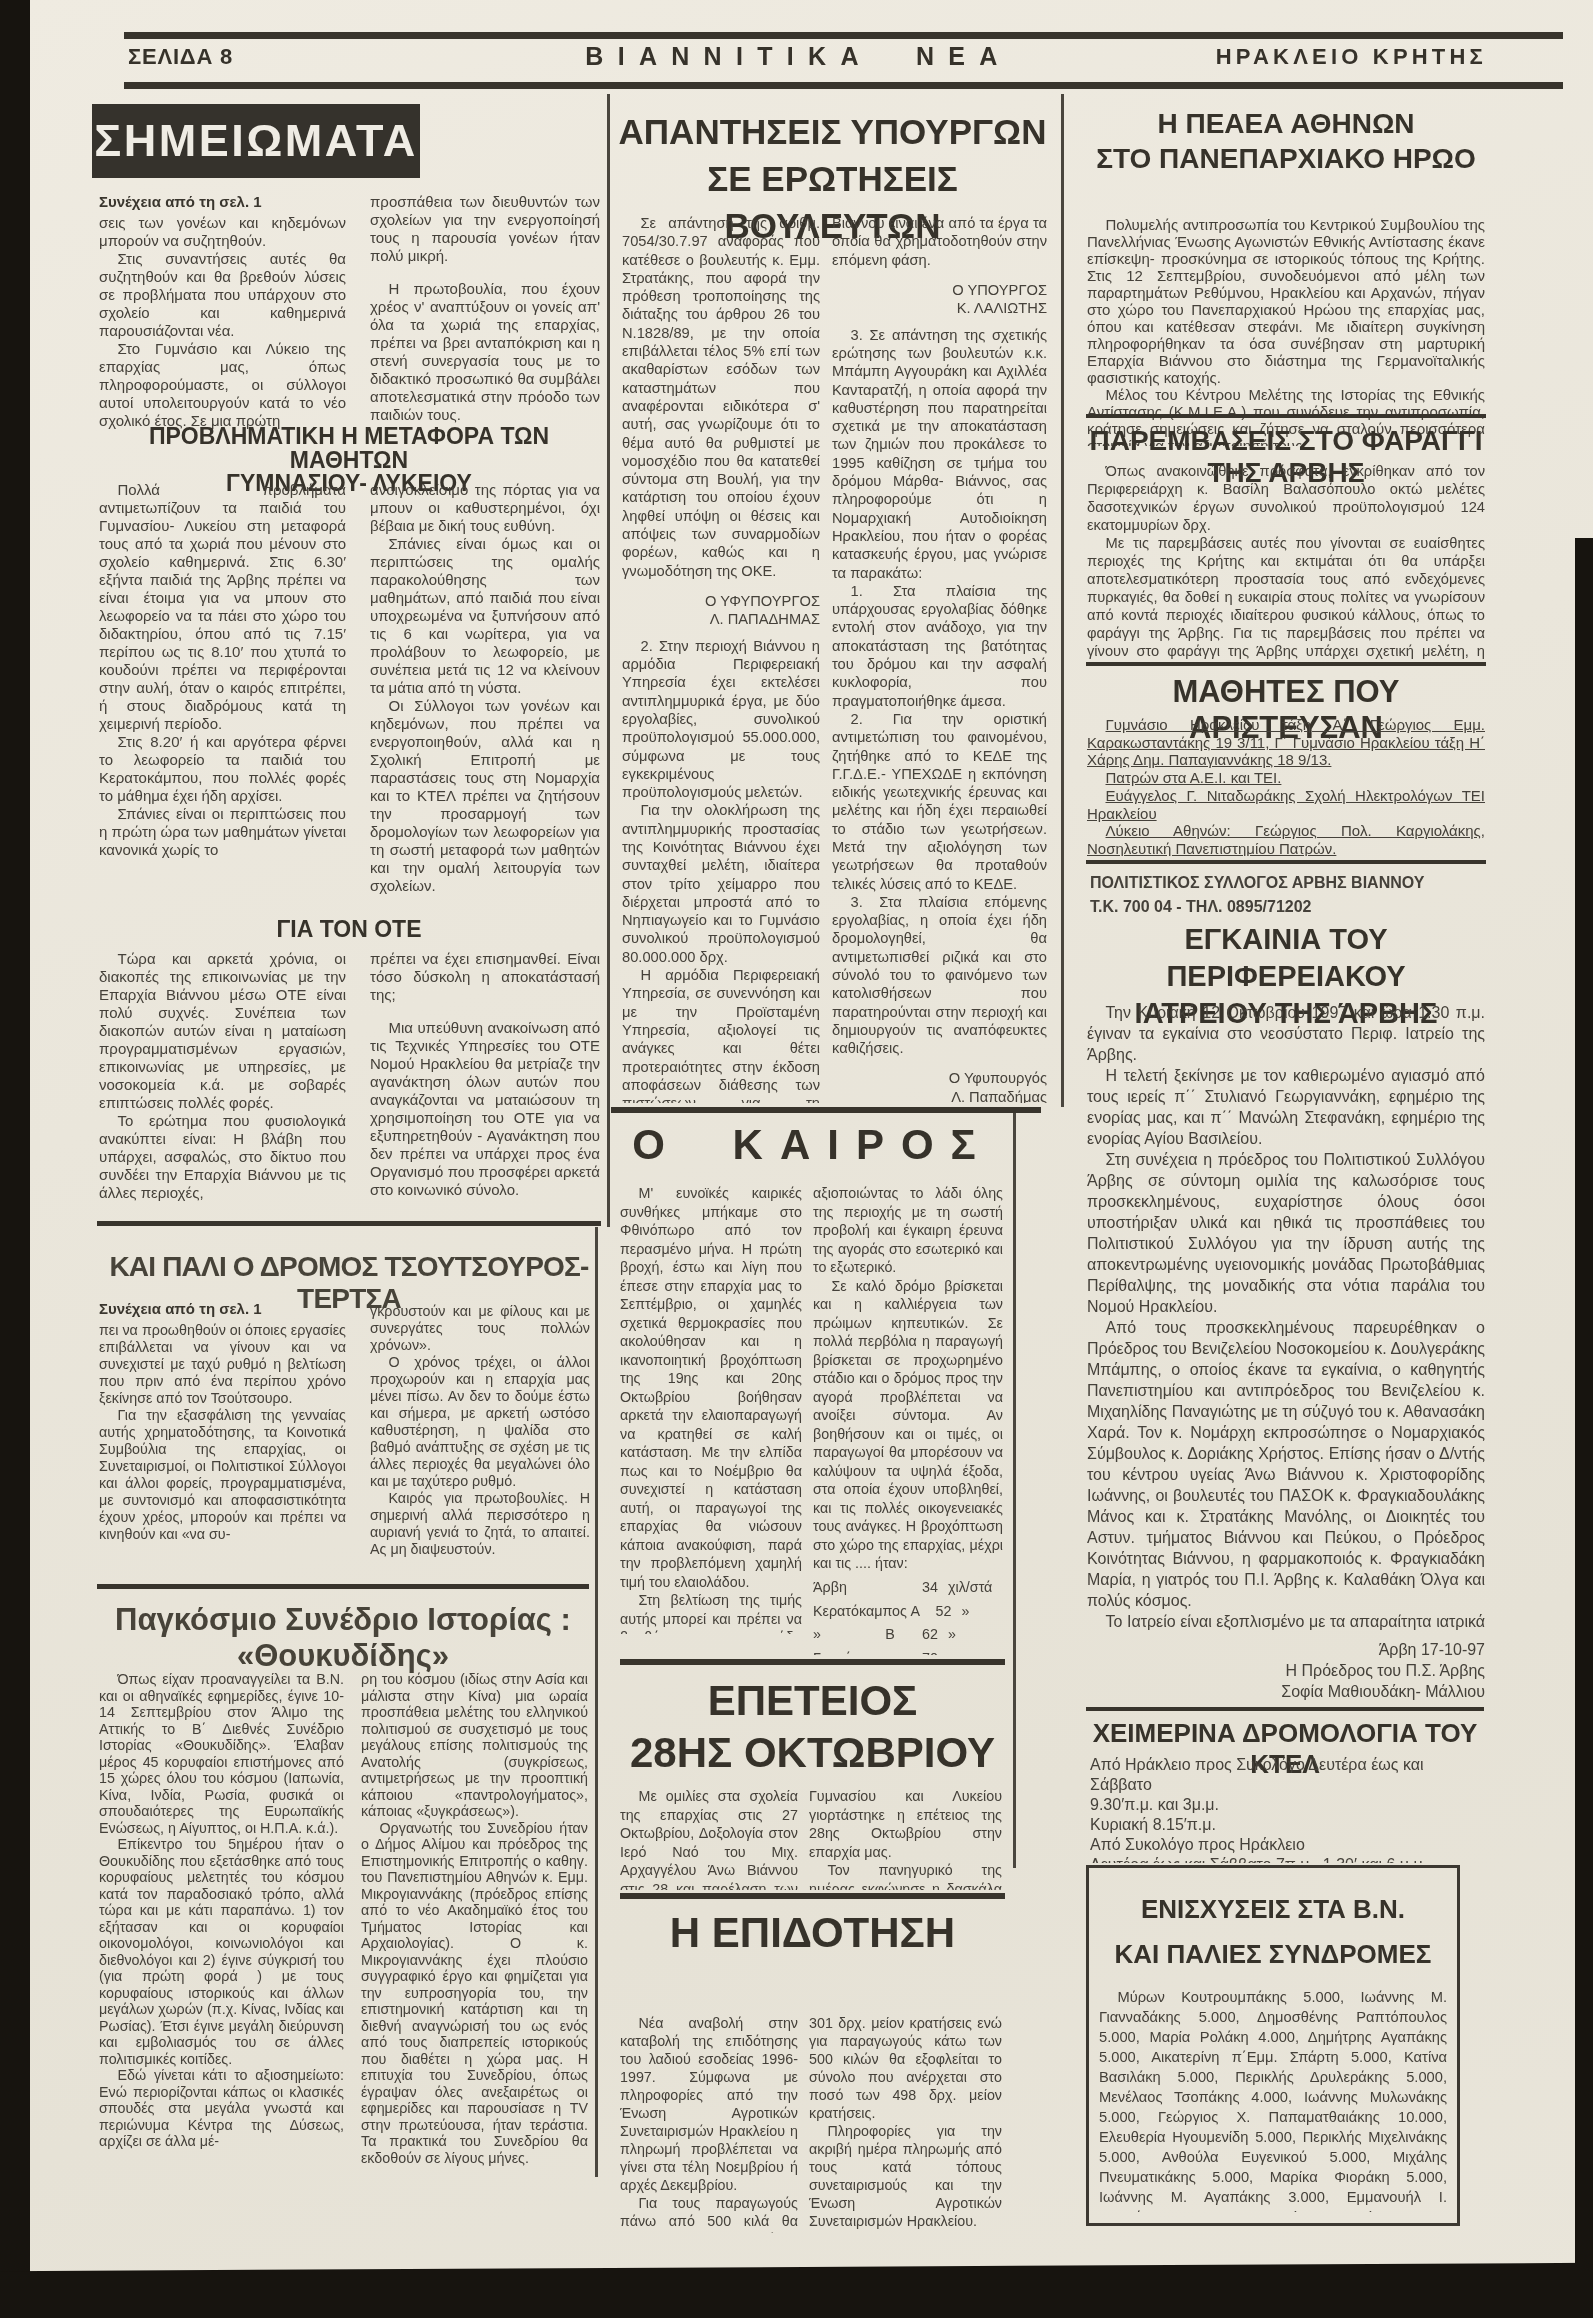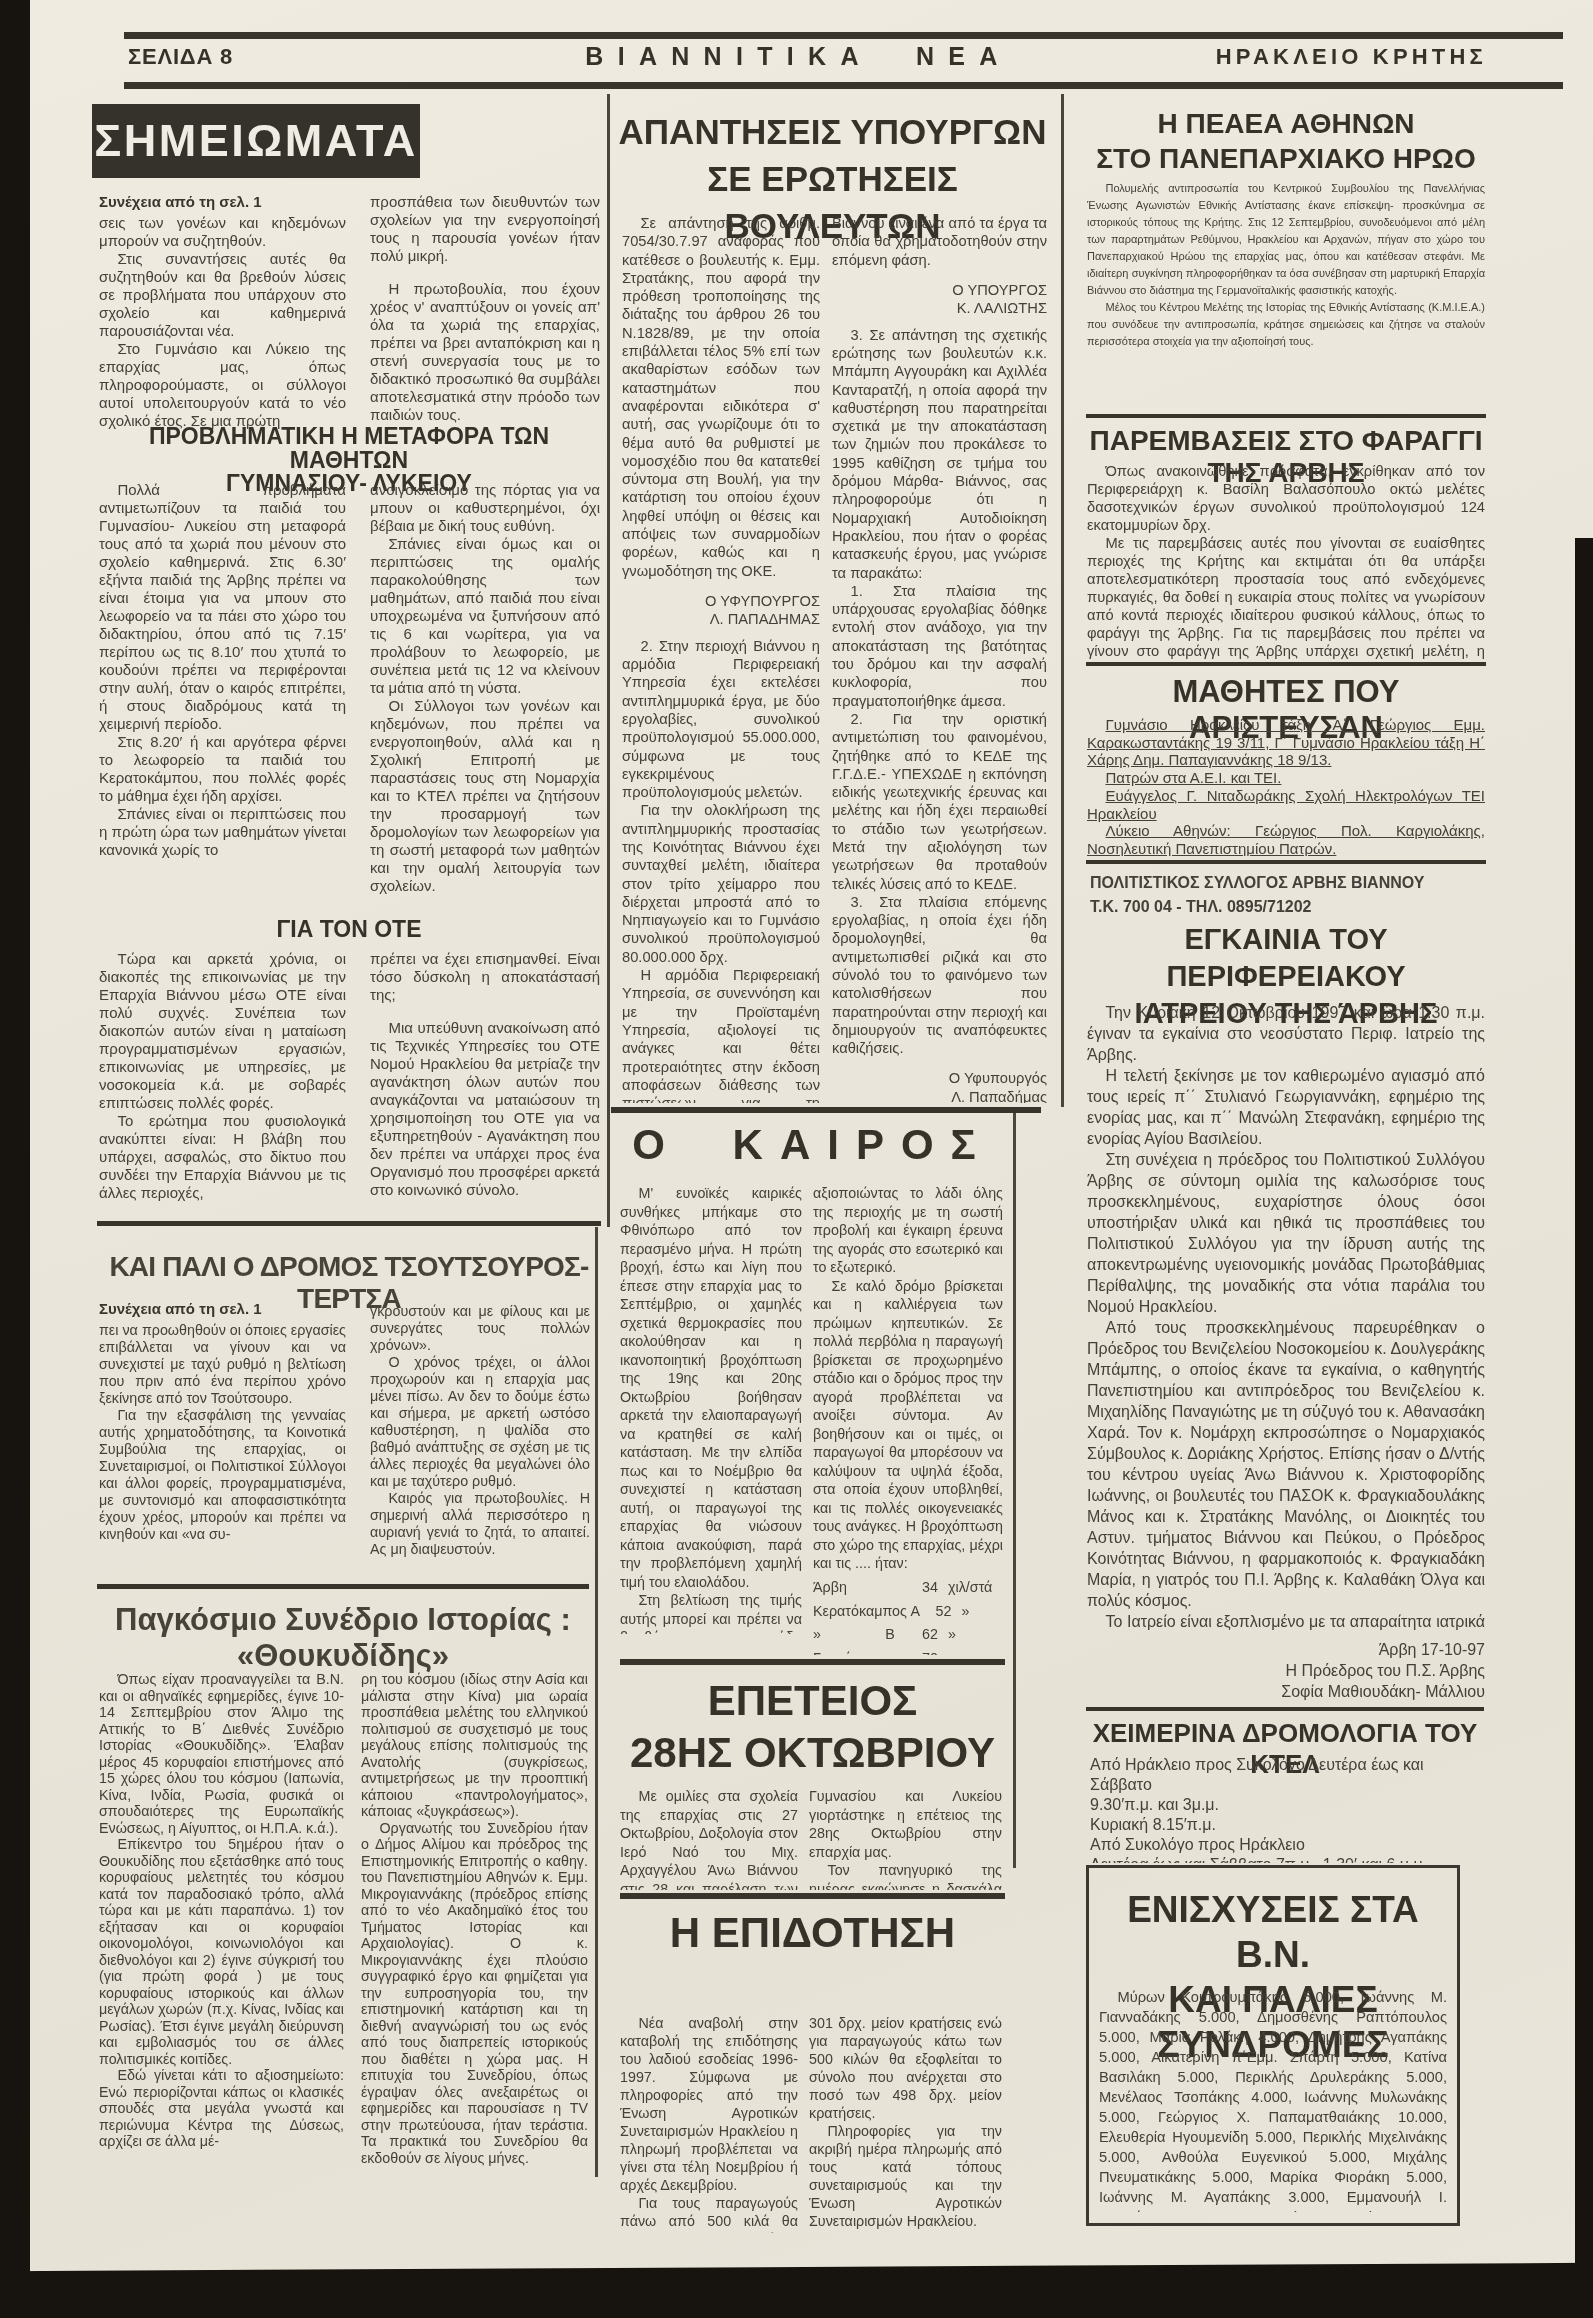--- a/index.html
+++ b/index.html
@@ -12,21 +12,21 @@
   .edge{position:absolute;background:#17140f;}
   p{margin:0;text-indent:18.5px;text-align:justify;}
   .cont > p:first-child{text-indent:0;}
   .gaps p + p{margin-top:15px;}
   .col{position:absolute;overflow:hidden;}
   .txt-s{font-size:15px;line-height:18px;}
   .txt-ans{font-size:14.7px;line-height:18.3px;}
   .txt-k{font-size:14.3px;line-height:18.5px;}
   .txt-road{font-size:14.3px;line-height:17px;}
   .txt-cg{font-size:14.3px;line-height:16.5px;}
-  .txt-r1{font-size:11px;line-height:17px;}
+  .txt-r1{font-size:15px;line-height:17px;margin-top:36px;}
   .txt-r2{font-size:14.7px;line-height:18px;}
   .txt-r3{font-size:15px;line-height:17.7px;text-decoration:underline;}
   .txt-cl{font-size:16px;line-height:21px;}
   .txt-sub{font-size:14.3px;line-height:18px;}
   .txt-don{font-size:14.7px;line-height:20px;}
   .hd{position:absolute;font-weight:700;color:#36322a;text-align:center;}
   .sign{margin:11.8px 0 8.4px;}
   .sign p{text-indent:0;text-align:right;}
   .banner{position:absolute;left:92px;top:104px;width:328px;height:74px;background:#35322c;
           color:#efece4;font-size:45px;font-weight:700;text-align:center;line-height:74px;letter-spacing:2.5px;}
@@ -278,21 +278,21 @@
   <div class="hd" style="left:1086px;top:1718px;width:398px;font-size:26px;">ΧΕΙΜΕΡΙΝΑ ΔΡΟΜΟΛΟΓΙΑ ΤΟΥ ΚΤΕΛ</div>
   <div class="col ktel" style="left:1090px;top:1755px;width:395px;height:108px;font-size:16px;line-height:20px;">
       <p>Από Ηράκλειο προς Συκολόγο Δευτέρα έως και Σάββατο</p>
       <p>9.30′π.μ. και 3μ.μ.</p>
       <p>Κυριακή 8.15′π.μ.</p>
       <p>Από Συκολόγο προς Ηράκλειο</p>
       <p>Δευτέρα έως και Σάββατο 7π.μ., 1.30′ και 6 μ.μ.</p>
     </div>
 
   <div class="box" style="left:1086px;top:1865px;width:368px;height:355px;">
-    <div class="hd" style="left:0;top:18.5px;width:368px;font-size:37px;line-height:45px;">
+    <div class="hd" style="left:0;top:18.5px;width:368px;font-size:26px;line-height:45px;">
       <div>ΕΝΙΣΧΥΣΕΙΣ ΣΤΑ Β.Ν.</div>
       <div>ΚΑΙ ΠΑΛΙΕΣ ΣΥΝΔΡΟΜΕΣ</div>
     </div>
     <div class="col txt-don" style="left:10px;top:119px;width:348px;height:225px;">
         <p>Μύρων Κουτρουμπάκης 5.000, Ιωάννης Μ. Γιανναδάκης 5.000, Δημοσθένης Ραπτόπουλος 5.000, Μαρία Ρολάκη 4.000, Δημήτρης Αγαπάκης 5.000, Αικατερίνη π΄Εμμ. Σπάρτη 5.000, Κατίνα Βασιλάκη 5.000, Περικλής Δρυλεράκης 5.000, Μενέλαος Τσοπάκης 4.000, Ιωάννης Μυλωνάκης 5.000, Γεώργιος Χ. Παπαματθαιάκης 10.000, Ελευθερία Ηγουμενίδη 5.000, Περικλής Μιχελινάκης 5.000, Ανθούλα Ευγενικού 5.000, Μιχάλης Πνευματικάκης 5.000, Μαρίκα Φιοράκη 5.000, Ιωάννης Μ. Αγαπάκης 3.000, Εμμανουήλ Ι. Αγαπάκης 3.000, Αικατερίνη Μουρίκη 5.000, Χαράλαμπος Δοριάκης 5.000, Ιωάννης Σπ. Αγαπάκης 5.000, Περικλής Βλαχάκης 10.000, Νίκος Γ. Βλαχάκης 5.000, Γεώργιος Ι. Στεφανάκης 10.000.</p>
       </div>
   </div>
 
 </div>
 

